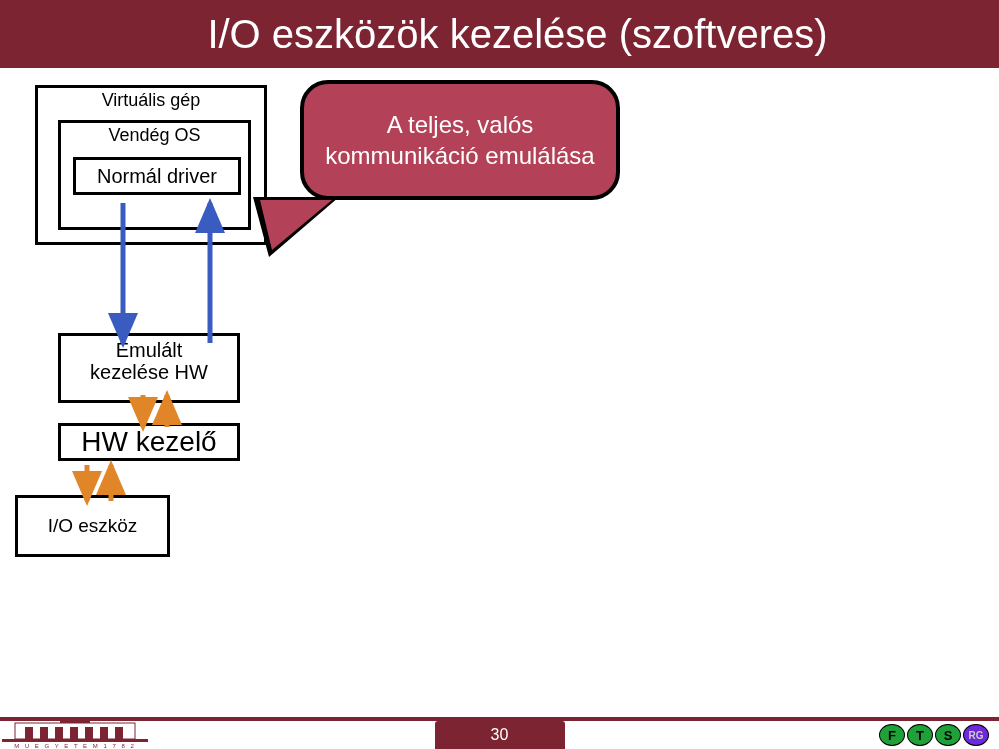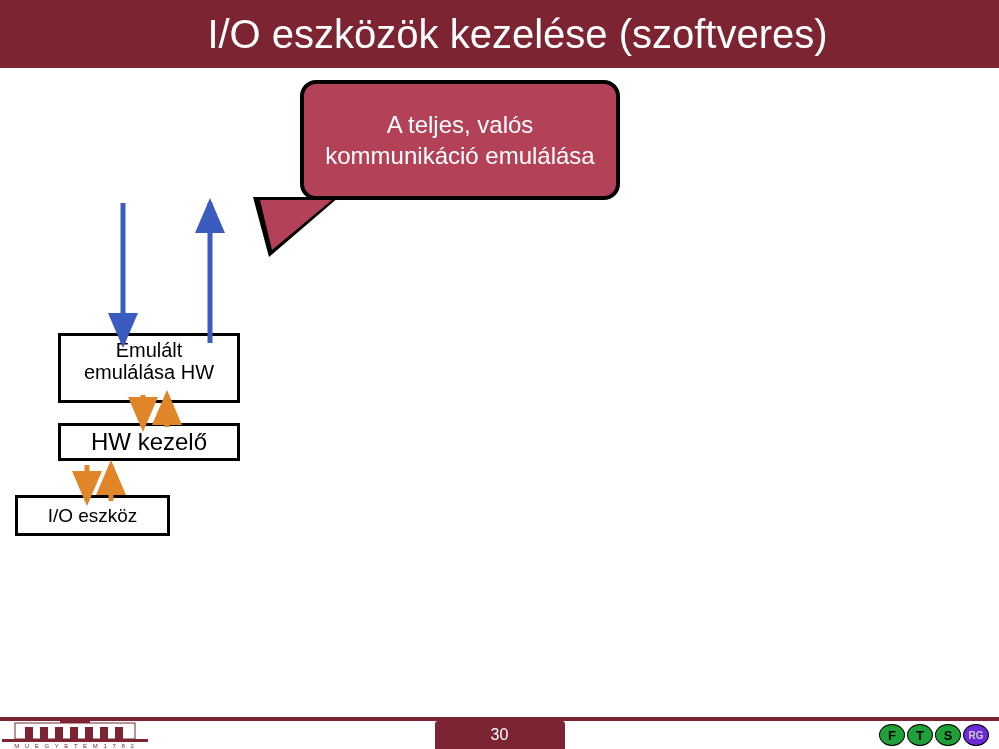--- a/index.html
+++ b/index.html
@@ -39,32 +39,32 @@
     .label-top {
       font-size: 18px;
       padding-top: 2px;
     }
     .vm-box { left: 0; top: 0; width: 232px; height: 160px; }
     .guest-os-box { left: 20px; top: 32px; width: 193px; height: 110px; position: absolute; border: 3px solid #000; text-align: center; }
     .driver-box { left: 12px; top: 34px; width: 168px; height: 38px; position: absolute; border: 3px solid #000; text-align: center; display: flex; align-items: center; justify-content: center; font-size: 20px; }
     .vmm-box { left: 0; top: 208px; width: 232px; height: 185px; }
     .vmm-label { font-size: 18px; }
     .emul-hw-box { left: 23px; top: 248px; width: 182px; height: 70px; position: absolute; border: 3px solid #000; text-align: center; font-size: 20px; line-height: 1.1; padding-top: 3px; }
-    .hw-kezelo-box { left: 23px; top: 338px; width: 182px; height: 38px; position: absolute; border: 3px solid #000; text-align: center; display: flex; align-items: center; justify-content: center; font-size: 24px; }
-    .io-device-box { left: -20px; top: 410px; width: 155px; height: 41px; position: absolute; border: 3px solid #000; display: flex; align-items: center; justify-content: center; font-size: 19px; }
+    .hw-kezelo-box { left: 23px; top: 338px; width: 182px; height: 38px; position: absolute; border: 3px solid #000; text-align: center; display: flex; align-items: center; justify-content: center; font-size: 28px; }
+    .io-device-box { left: -20px; top: 410px; width: 155px; height: 62px; position: absolute; border: 3px solid #000; display: flex; align-items: center; justify-content: center; font-size: 19px; }
 
     .callout {
       position: absolute;
       left: 265px;
       top: -5px;
       width: 320px;
       height: 120px;
       background: #b34158;
       border: 4px solid #000;
-      border-radius: 16px;
+      border-radius: 28px;
       color: #fff;
       font-size: 24px;
       display: flex;
       align-items: center;
       justify-content: center;
       text-align: center;
       padding: 10px;
       line-height: 1.3;
     }
     .callout-tail {
@@ -161,24 +161,33 @@
   </style>
 </head>
 <body>
 
 <div class="title-bar">
   <span>I/O eszközök kezelése (szoftveres)</span>
 </div>
 
 <div class="diagram-area">
 
+  <div class="box vm-box">
+    <div class="label-top">Virtuális gép</div>
+    <div class="guest-os-box">
+      <div class="label-top">Vendég OS</div>
+      <div class="driver-box">
+        <span>Normál driver</span>
+      </div>
+    </div>
+  </div>
 
   <div class="emul-hw-box">
     <div>Emulált</div>
-    <div>emulálása HW</div>
+    <div>kezelése HW</div>
   </div>
   <div class="hw-kezelo-box">
     <span>HW kezelő</span>
   </div>
 
   <div class="io-device-box">
     <span>I/O eszköz</span>
   </div>
 
   <svg class="arrow-layer">

